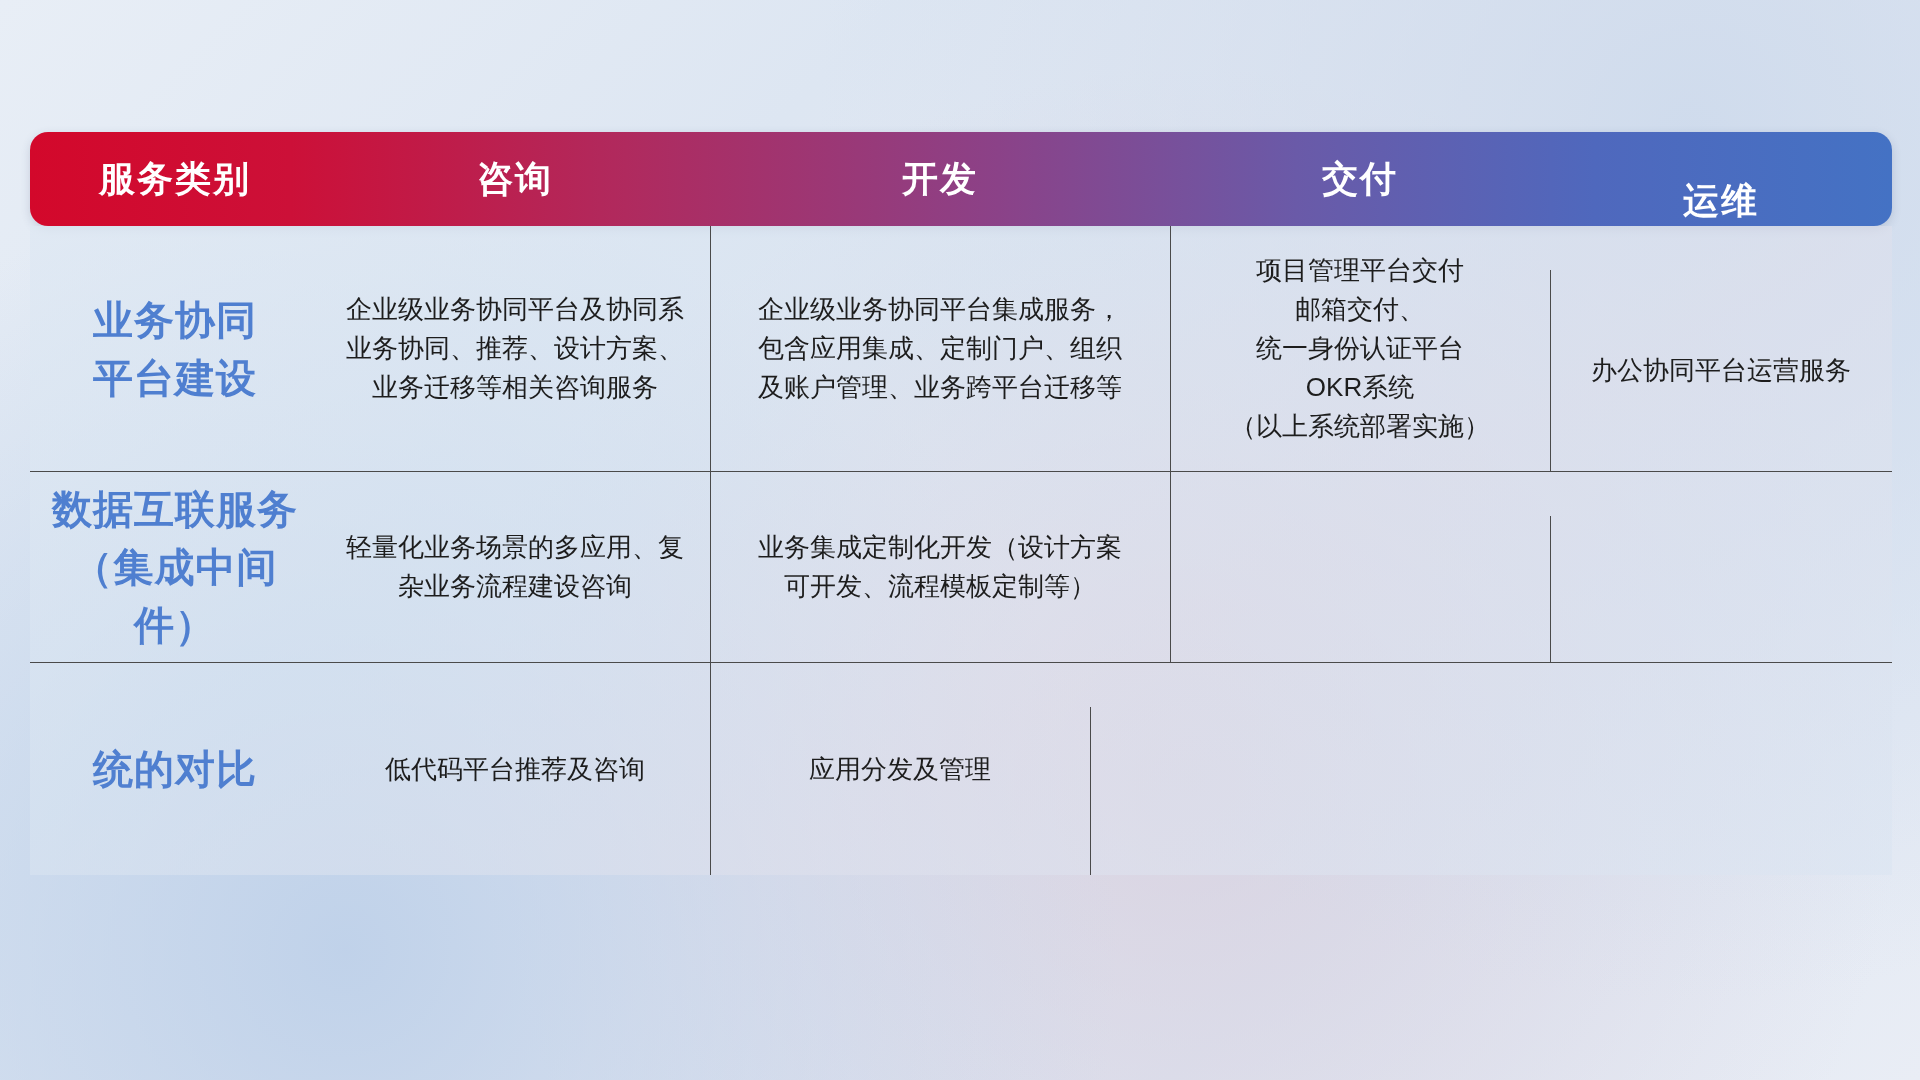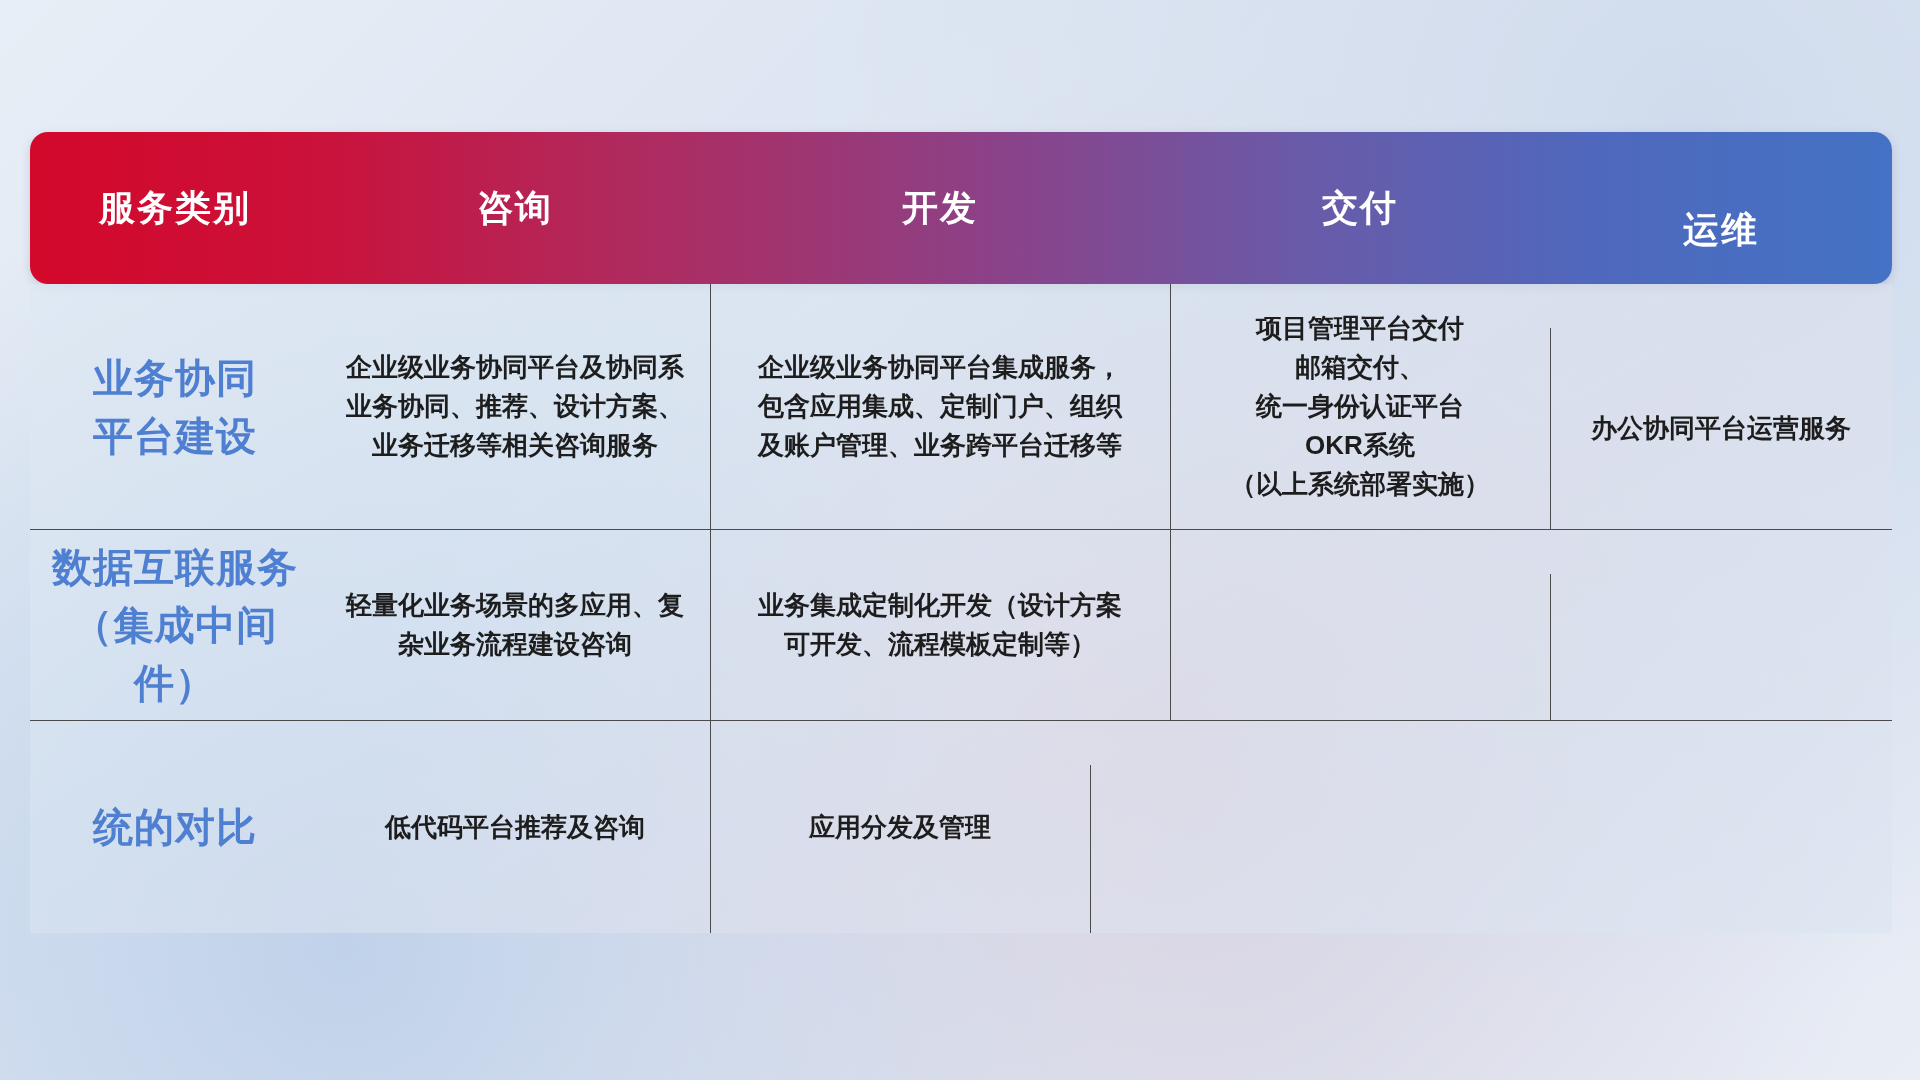--- a/index.html
+++ b/index.html
@@ -25,21 +25,21 @@
   .table-wrap {
     position: absolute;
     left: 30px;
     top: 132px;
     width: 1862px;
   }
 
   
   .thead {
     display: flex;
-    height: 152px;
+    height: 94px;
     border-radius: 18px;
     overflow: hidden;
     background: linear-gradient(90deg, #d3082b 0%, #cc1038 14%, #b02a5e 32%, #8b4288 52%, #6a5aa8 68%, #4f68bd 84%, #4472c4 100%);
     box-shadow: 0 3px 10px rgba(60,70,110,0.18);
     text-align: right;
   }
   .th {
     display: flex;
     align-items: center;
     justify-content: center;
@@ -93,21 +93,21 @@
     color: #4f7fd0;
     font-weight: bold;
     font-size: 40px;
     line-height: 1.45;
     letter-spacing: 1px;
   }
   .row-1 { height: 245px; }
   .row-2 { height: 190px; justify-content: flex-end; }
   .row-3 { height: 212px; }
 
-  .cell-text { white-space: pre-line; font-weight: bold; }
+  .cell-text { white-space: pre-line; }
 </style>
 </head>
 <body>
 
 <div class="stage">
   <div class="table-wrap">
 
     <div class="thead">
       <div class="th col0">服务类别</div>
       <div class="th col1">咨询</div>

